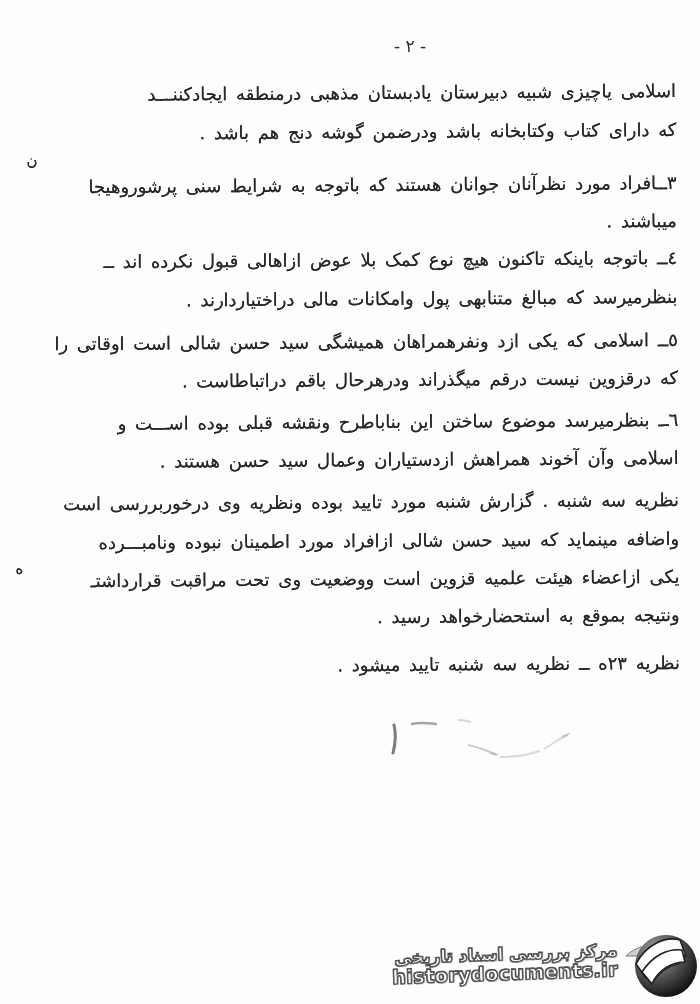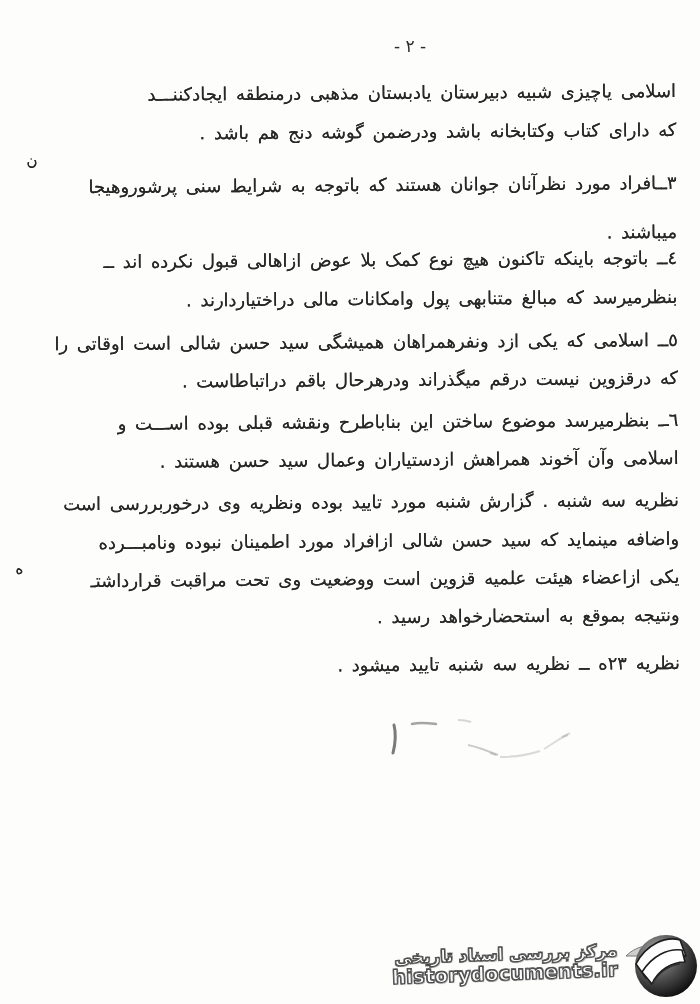--- a/index.html
+++ b/index.html
@@ -24,21 +24,21 @@
     font-size:18px;color:#272727;word-spacing:3px;
     text-shadow:0 0 0.4px #3a3a3a;
   }
   .sup{
     position:absolute;font-size:15px;color:#272727;direction:rtl;
     text-shadow:0 0 0.4px #3a3a3a;
   }
   .sup-noon{top:147px;left:26px;}
   .sup-heh{top:555px;left:12px;}
   
-  .l0{top:80px;}  .l1{top:119px;} .l2{top:172px;} .l3{top:221px;}
+  .l0{top:80px;}  .l1{top:119px;} .l2{top:172px;} .l3{top:210px;}
   .l4{top:247px;} .l5{top:286px;} .l6{top:329px;} .l7{top:367px;}
   .l8{top:409px;} .l9{top:447px;} .l10{top:489px;} .l11{top:528px;}
   .l12{top:566px;} .l13{top:604px;} .l14{top:652px;}
   .scribble{position:absolute;left:340px;top:693px;}
   
   .watermark{
     position:absolute;right:2px;bottom:4px;height:70px;
     display:flex;align-items:center;
   }
   .wm-text{

